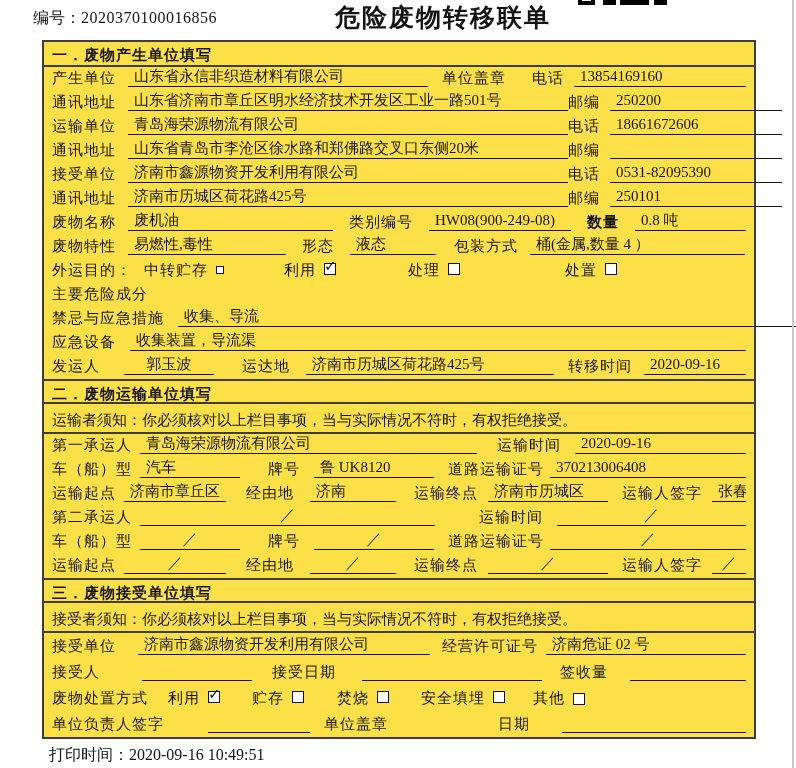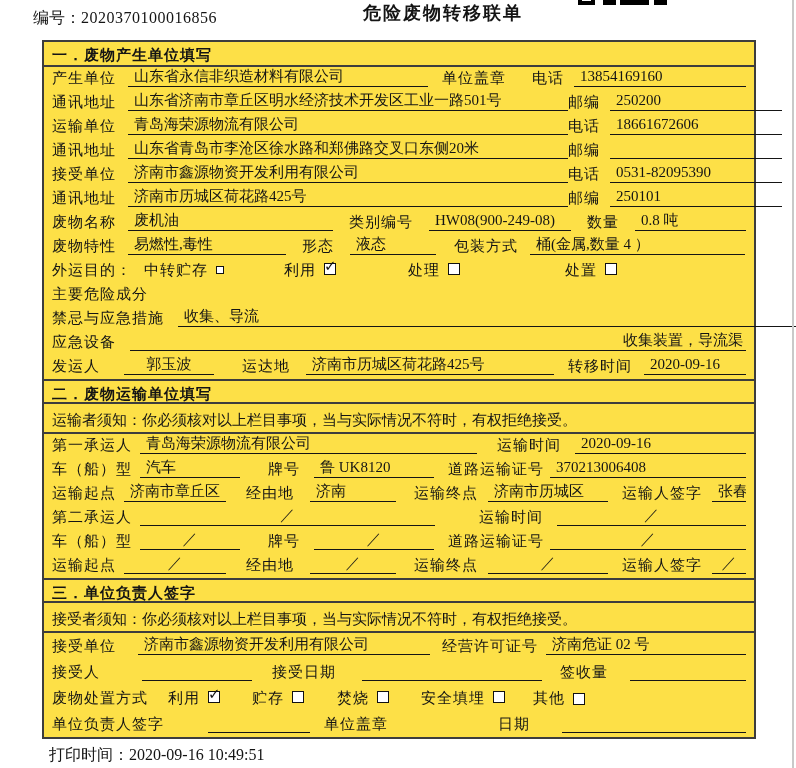--- a/index.html
+++ b/index.html
@@ -4,21 +4,21 @@
 <style>
   * { margin:0; padding:0; box-sizing:border-box; }
   html,body { background:#ffffff; }
   body { font-family:"Liberation Serif","DejaVu Serif",serif; color:#141414; }
   .page { position:relative; width:796px; height:768px; background:#ffffff; overflow:hidden; }
 
   
   .serial { position:absolute; left:33px; top:8px; font-size:16px; white-space:nowrap; }
   .serial .num { letter-spacing:0.5px; }
   .title { position:absolute; left:90px; right:0; top:1px; text-align:center;
-           font-size:18px; font-weight:bold; letter-spacing:2px; }
+           font-size:25px; font-weight:bold; letter-spacing:2px; }
 
   
   .stamp { position:absolute; left:578px; top:0; width:92px; height:8px; overflow:hidden; }
   .stamp i { position:absolute; display:block; background:#000; }
   .stamp .s1 { left:0;  top:-14px; width:17px; height:19px; background:transparent; border:4px solid #000; }
   .stamp .s2 { left:25px; top:-9px;  width:13px; height:14px; }
   .stamp .s3 { left:42px; top:-11px; width:29px; height:16px; }
   .stamp .s4 { left:76px; top:-9px;  width:13px; height:14px; }
 
   
@@ -106,21 +106,21 @@
           <div class="lbl">通讯地址</div>
           <div class="fld" style="width: 440px; margin-left: 12px;">济南市历城区荷花路425号</div>
           <div class="lbl push">邮编</div>
           <div class="fld" style="width: 172px; margin-left: 10px;">250101</div>
         </div>
         <div class="row">
           <div class="lbl">废物名称</div>
           <div class="fld" style="width: 205px; margin-left: 12px;">废机油</div>
           <div class="lbl" style="margin-left: 16px;">类别编号</div>
           <div class="fld" style="width: 142px; margin-left: 16px;">HW08(900-249-08)</div>
-          <div class="lbl" style="margin-left: 16px;">数量</div>
+          <div class="lbl" style="margin-left: 16px; font-weight: bold;">数量</div>
           <div class="fld fill" style="margin-left: 16px;">0.8 吨</div>
         </div>
         <div class="row">
           <div class="lbl">废物特性</div>
           <div class="fld" style="width: 158px; margin-left: 12px;">易燃性,毒性</div>
           <div class="lbl" style="margin-left: 16px;">形态</div>
           <div class="fld" style="width: 86px; margin-left: 16px;">液态</div>
           <div class="lbl" style="margin-left: 18px;">包装方式</div>
           <div class="fld" style="width: 215px; margin-left: 12px;">桶(金属,数量 4 ）</div>
         </div>
@@ -147,21 +147,21 @@
         </div>
         <div class="row">
           <div class="lbl">主要危险成分</div>
         </div>
         <div class="row">
           <div class="lbl">禁忌与应急措施</div>
           <div class="fld" style="width: 618px; margin-left: 14px;">收集、导流</div>
         </div>
         <div class="row">
           <div class="lbl">应急设备</div>
-          <div class="fld fill" style="margin-left: 14px; text-align: right;">收集装置，导流渠</div>
+          <div class="fld fill" style="margin-left: 14px;">收集装置，导流渠</div>
         </div>
         <div class="row">
           <div class="lbl">发运人</div>
           <div class="fld ctr" style="width: 90px; margin-left: 24px;">郭玉波</div>
           <div class="lbl" style="margin-left: 28px;">运达地</div>
           <div class="fld" style="width: 248px; margin-left: 16px;">济南市历城区荷花路425号</div>
           <div class="lbl" style="margin-left: 14px;">转移时间</div>
           <div class="fld fill" style="margin-left: 12px;">2020-09-16</div>
         </div>
       </div>
@@ -211,21 +211,21 @@
           <div class="fld ctr" style="width: 102px; margin-left: 8px;">／</div>
           <div class="lbl" style="margin-left: 20px;">经由地</div>
           <div class="fld ctr" style="width: 86px; margin-left: 16px;">／</div>
           <div class="lbl" style="margin-left: 18px;">运输终点</div>
           <div class="fld ctr" style="width: 120px; margin-left: 10px;">／</div>
           <div class="lbl" style="margin-left: 14px;">运输人签字</div>
           <div class="fld fill ctr" style="margin-left: 10px;">／</div>
         </div>
       </div>
       <div class="sec sec3">
-        <div class="sec-header">三．单位负责人签字</div>
+        <div class="sec-header">三．废物接受单位填写</div>
         <div class="note">接受者须知：你必须核对以上栏目事项，当与实际情况不符时，有权拒绝接受。</div>
         <div class="row">
           <div class="lbl">接受单位</div>
           <div class="fld" style="width: 292px; margin-left: 22px;">济南市鑫源物资开发利用有限公司</div>
           <div class="lbl" style="margin-left: 12px;">经营许可证号</div>
           <div class="fld fill" style="margin-left: 8px;">济南危证 02 号</div>
         </div>
         <div class="row">
           <div class="lbl">接受人</div>
           <div class="fld" style="width: 110px; margin-left: 42px;"></div>

